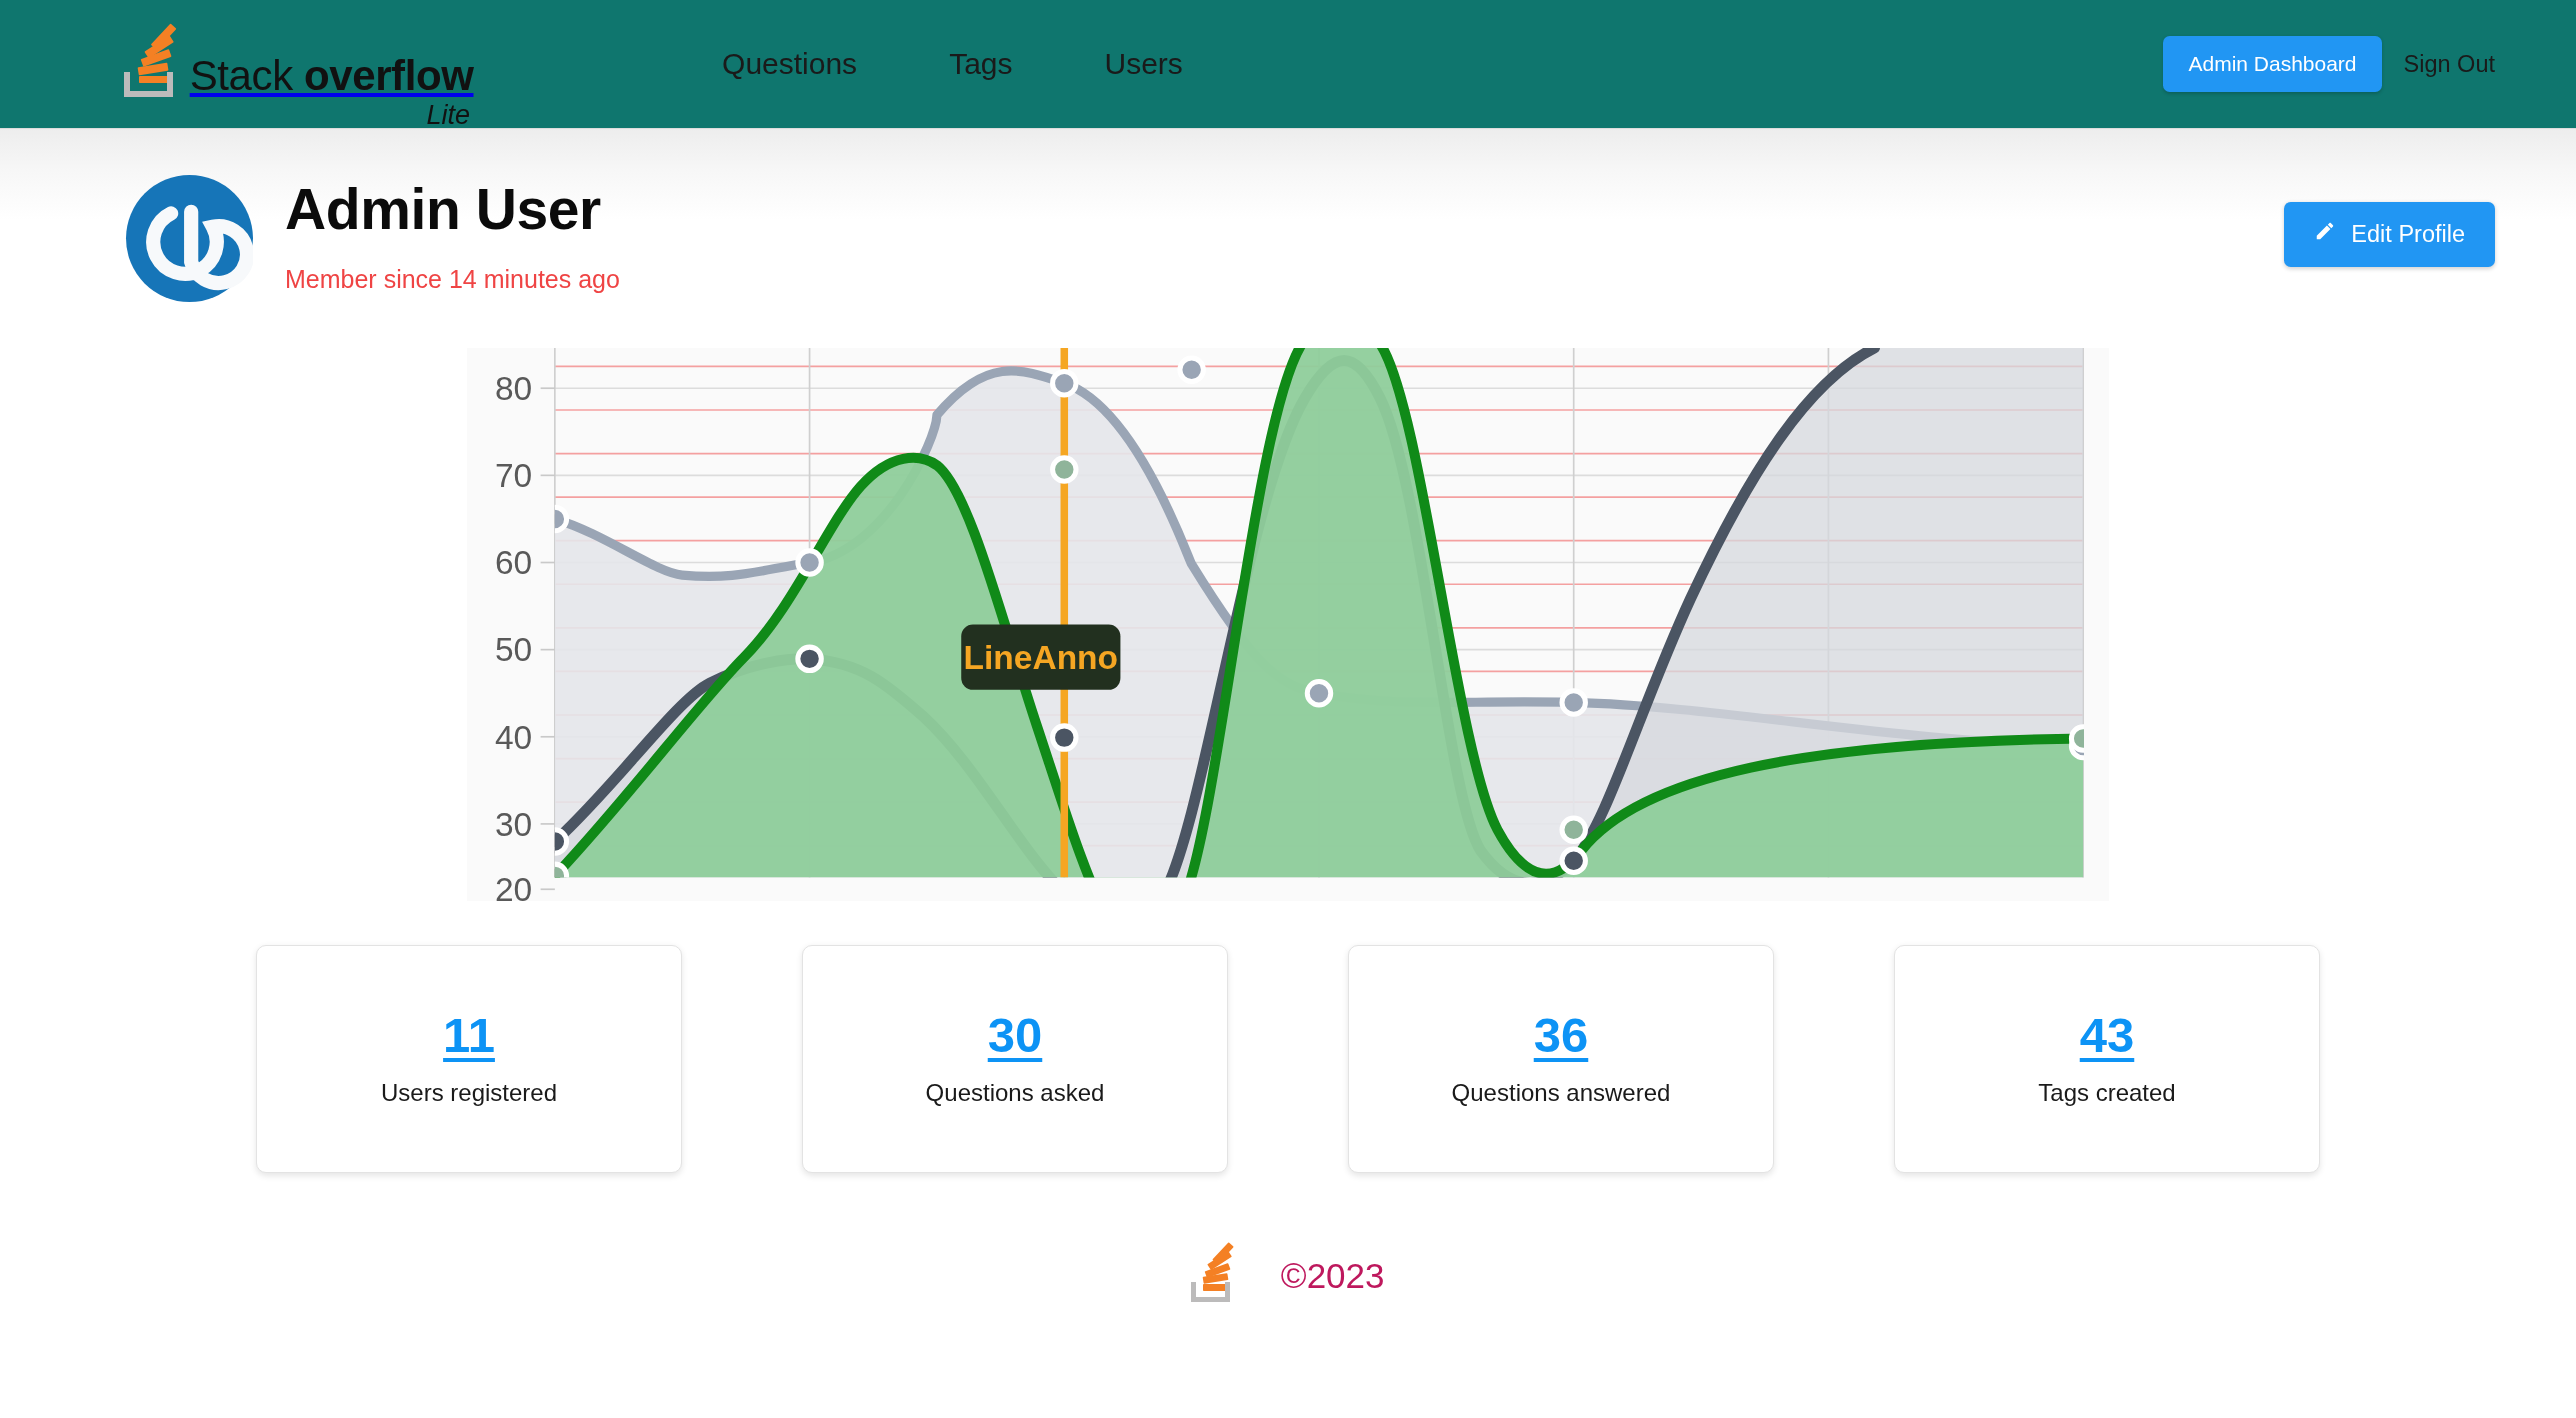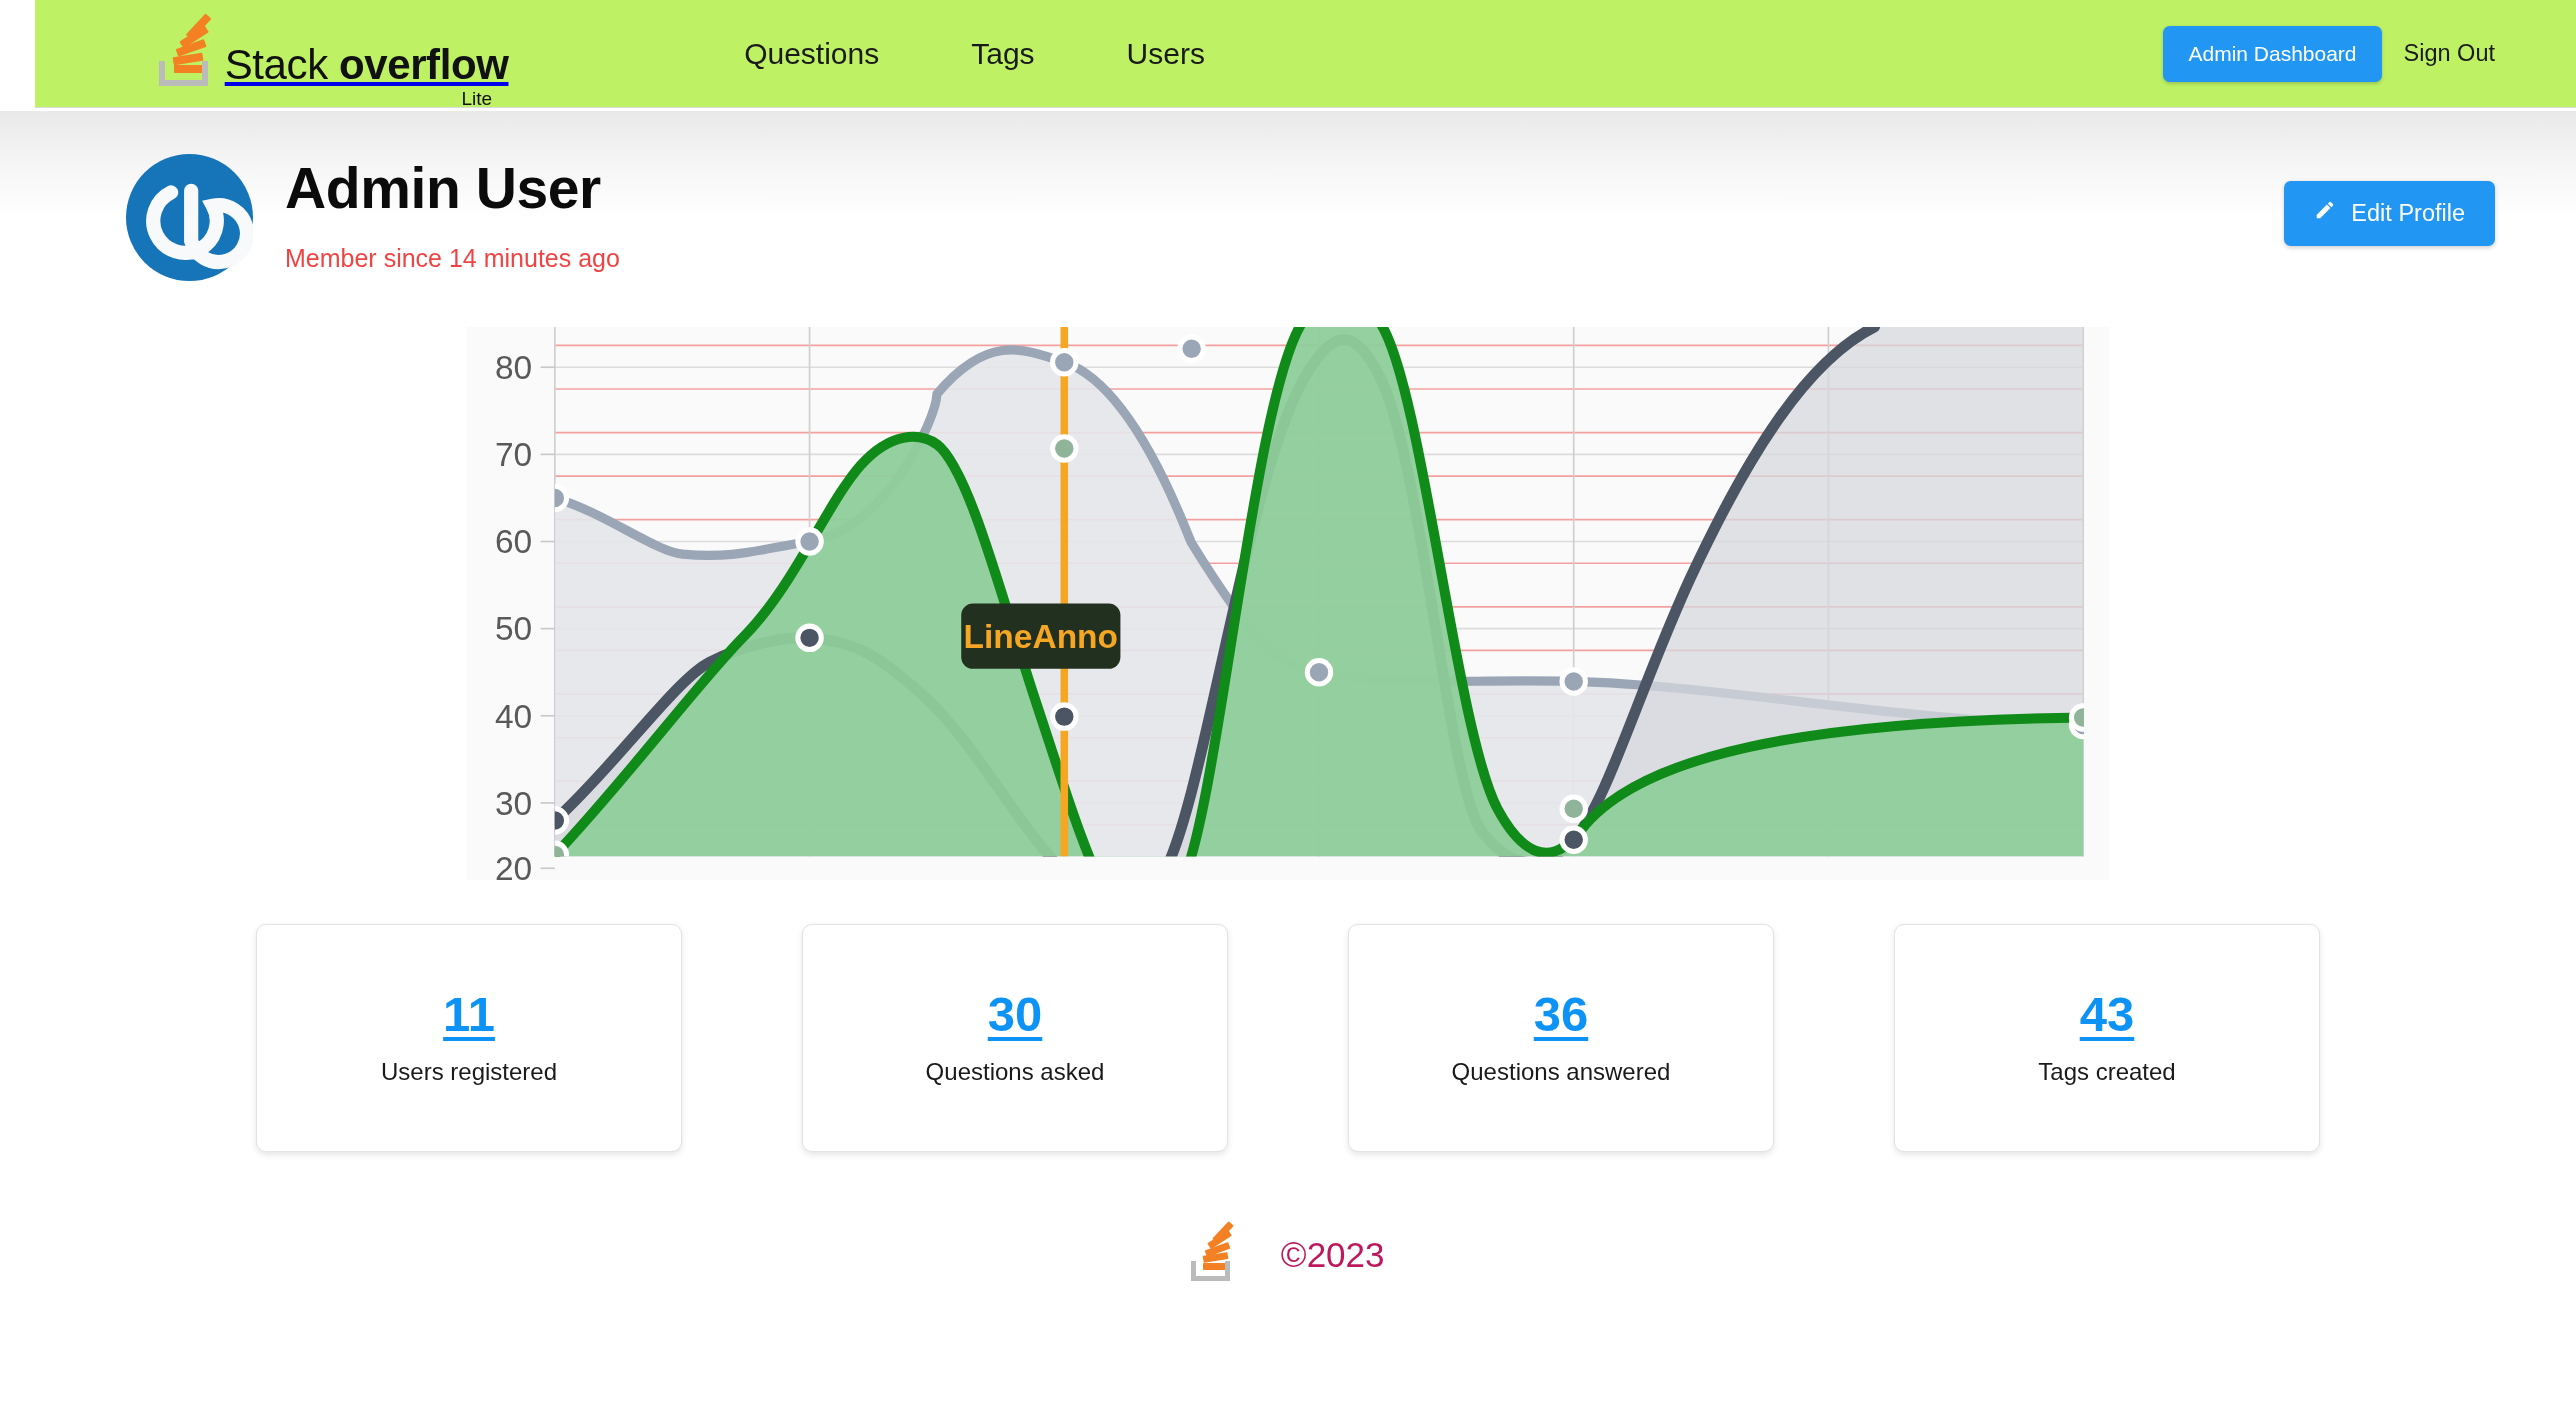--- a/index.html
+++ b/index.html
@@ -7,45 +7,45 @@
     width:2576px; height:1419px;
     background:#ffffff;
     font-family:"Liberation Sans", sans-serif;
     overflow:hidden;
     position:relative;
     -webkit-font-smoothing:antialiased;
   }
 
   
   .navbar{
-    height:108px; background:#bef264;
+    height:129px; background:#0f766e;
     display:flex; align-items:center;
     border-bottom:1.7px solid #dcdcdc;
     position:relative; z-index:5;
     box-sizing:border-box;
-    margin-left:35px;
   }
   .brand{ display:flex; align-items:flex-end; margin-left:124px; }
   .so-logo{ position:relative; width:54px; height:65px; flex:0 0 auto; }
   .so-logo .tray{
     position:absolute; left:0; bottom:0; width:49px; height:25px;
     border:6.7px solid #bcbbbb; border-top:none; box-sizing:border-box;
   }
   .so-logo .bar{
     position:absolute; background:#f48024; height:7.5px; border-radius:0.8px;
   }
   .brand-text{
     font-size:42px; line-height:1; color:#111;
     margin-left:11.7px; font-weight:400; white-space:nowrap;
     letter-spacing:-0.4px;
   }
   .brand-text b{ font-weight:700; }
   .brand-sub{
-    font-size:19px; color:#111; margin-left:-47px; margin-bottom:-3.4px;
+    font-size:27px; color:#111; margin-left:-47px; margin-bottom:-3.4px;
     align-self:flex-end;
+    font-style:italic;
   }
 
   .nav-links{
     display:flex; align-items:center; gap:92px;
     margin-left:252px;
   }
   .nav-link{
     font-size:30px; color:#1a1a1a; text-decoration:none; white-space:nowrap;
   }
 

